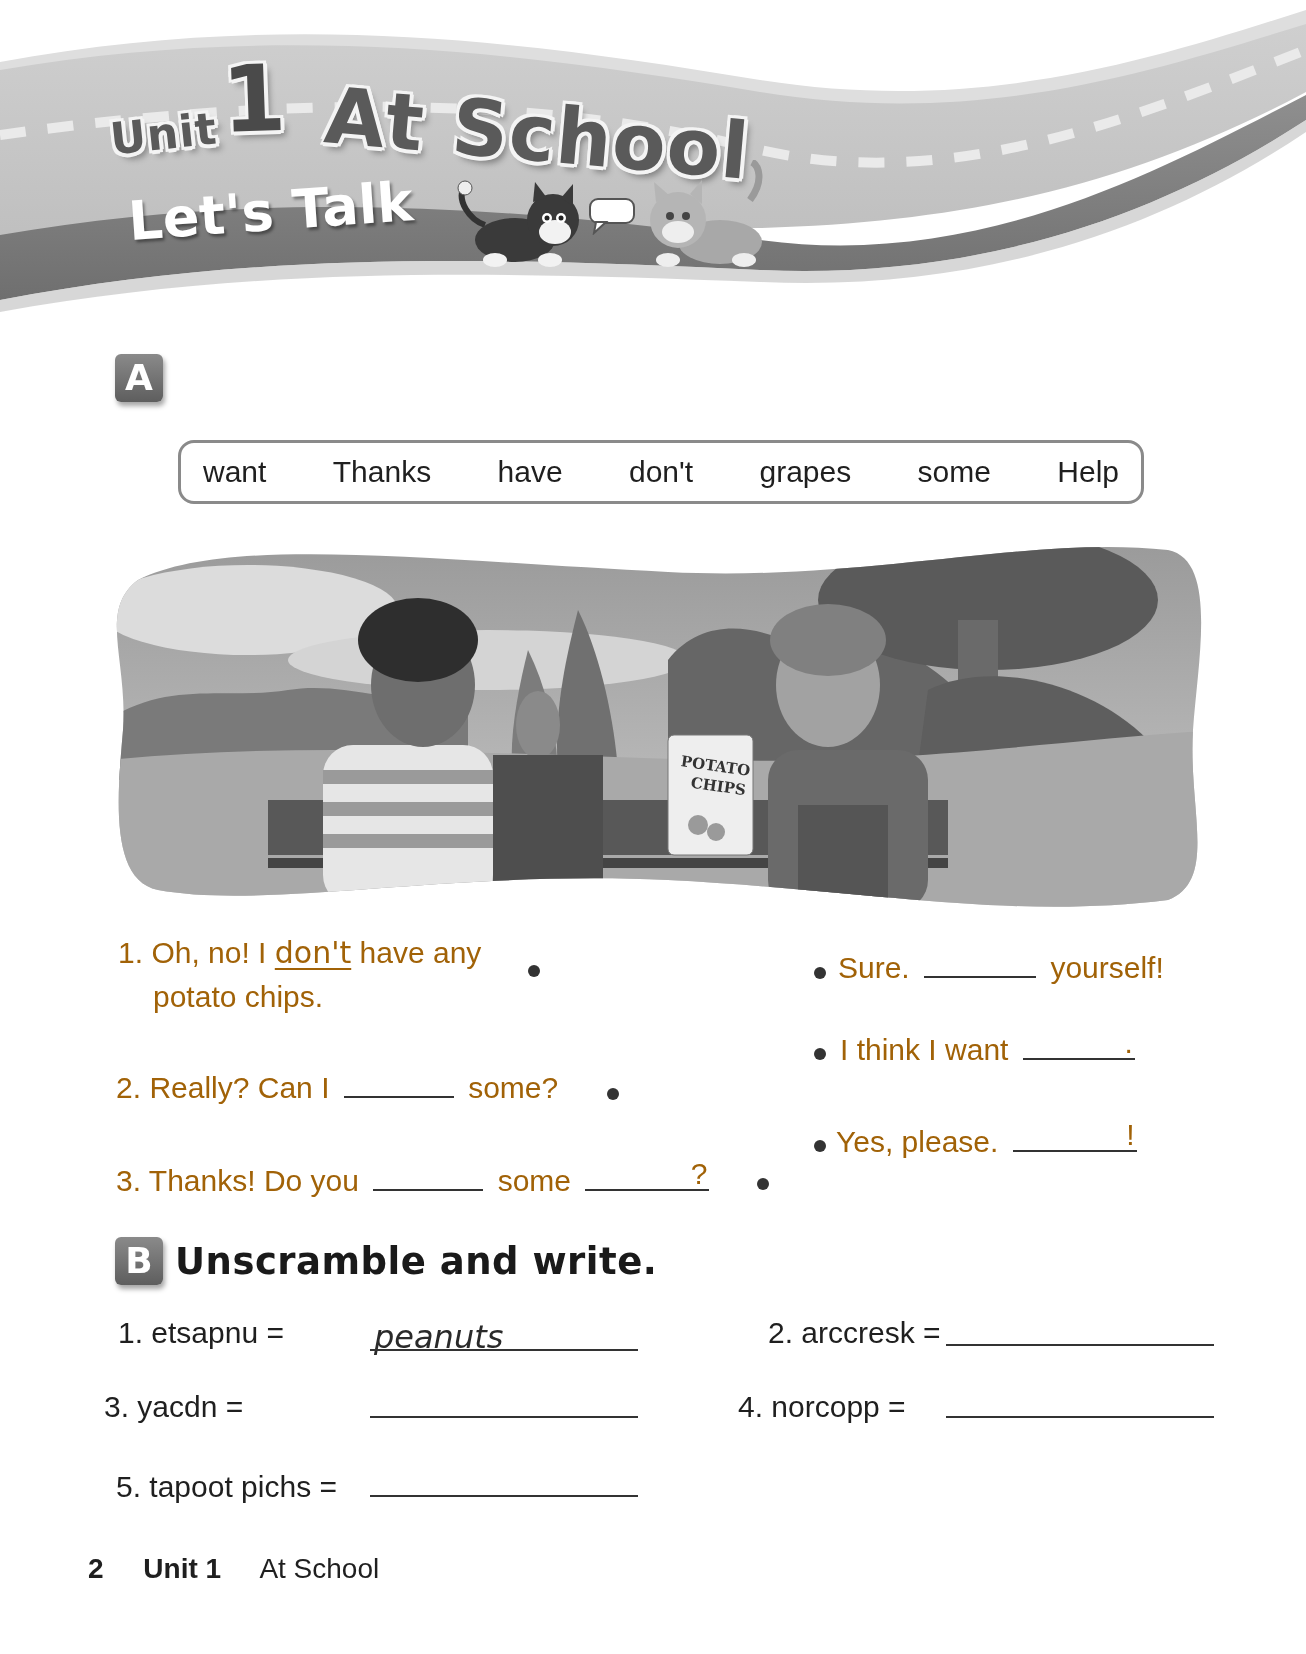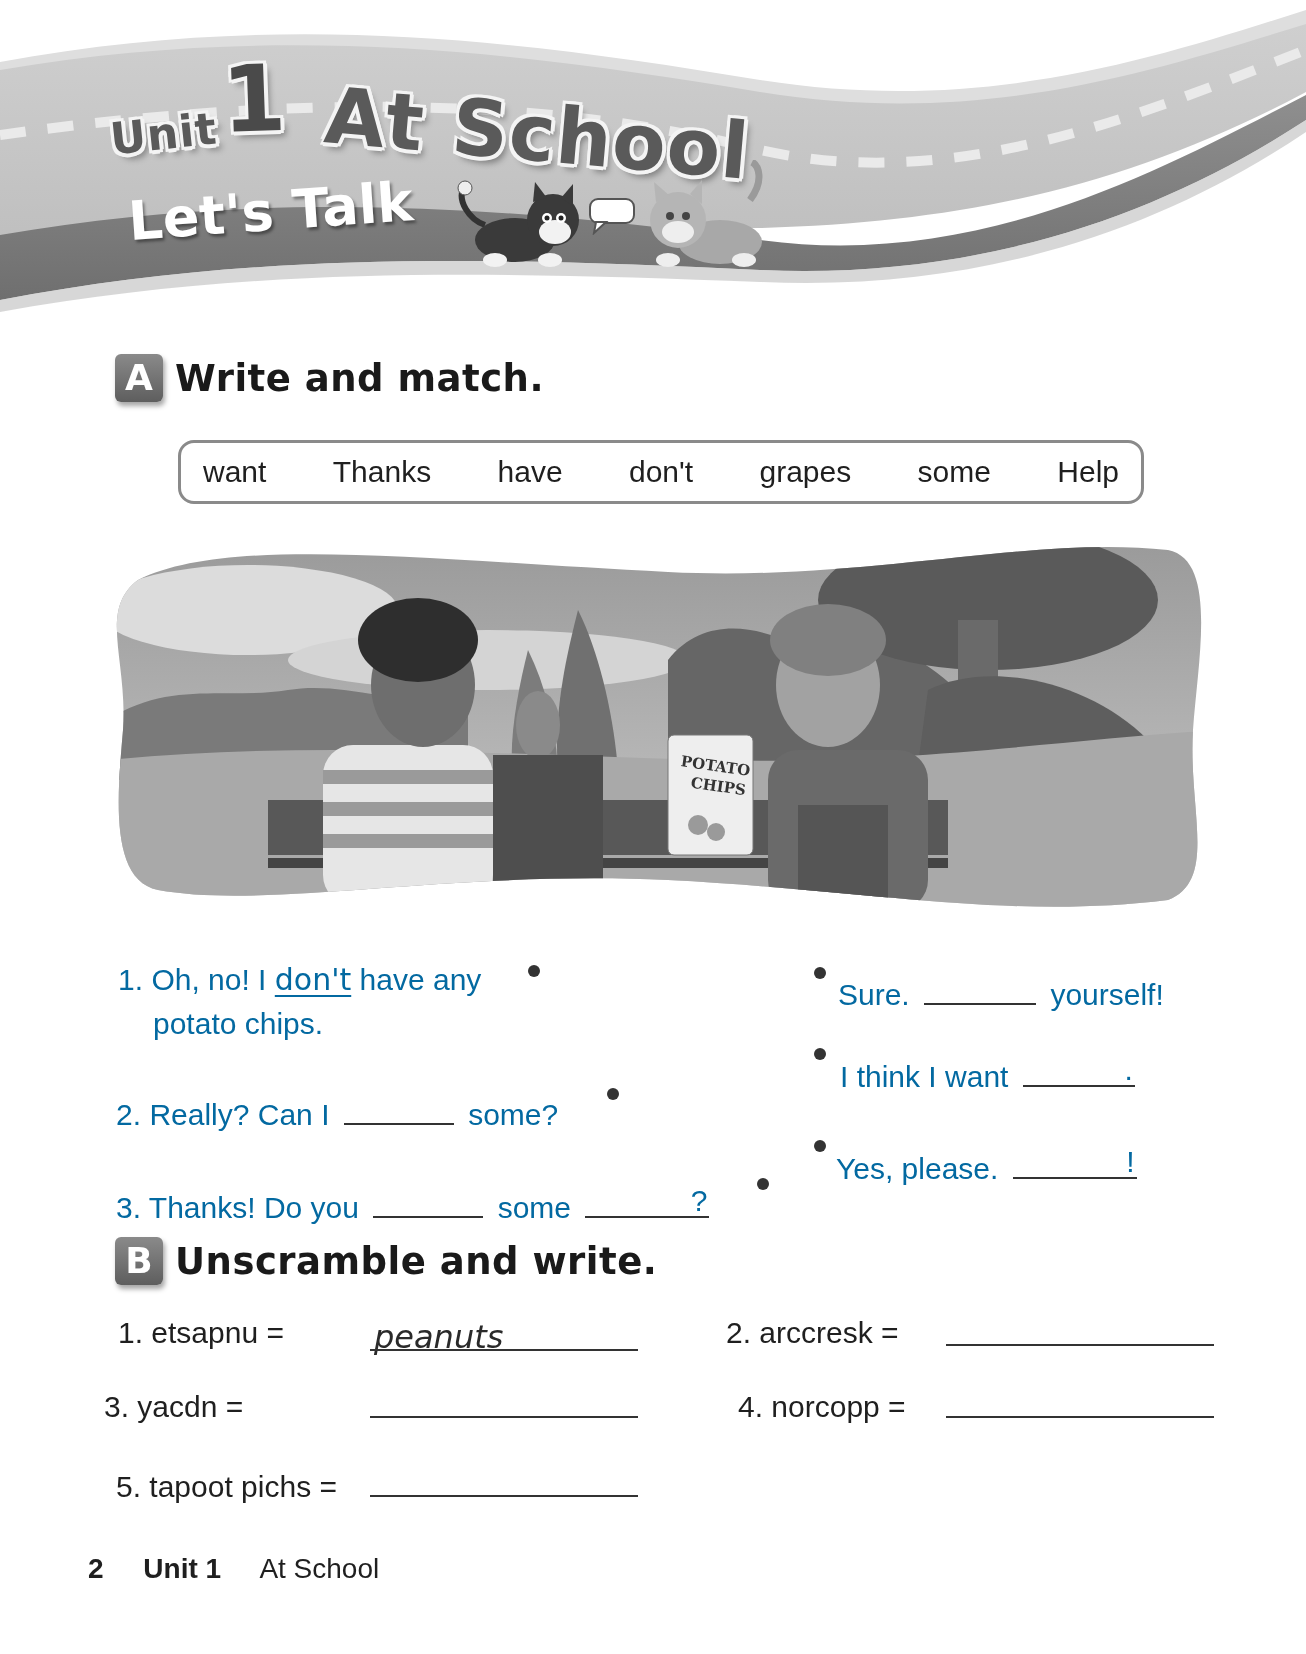--- a/index.html
+++ b/index.html
@@ -49,21 +49,21 @@
     border: 3px solid #8a8a8a; border-radius: 16px;
     display: flex; align-items: center; justify-content: space-between;
     padding: 0 22px 0 22px; box-sizing: border-box;
   }
   .word { font-size: 30px; color: #1f1f1f; }
 
   
   #illustration { left: 108px; top: 540px; width: 1110px; height: 372px; }
 
   
-  .line { position: absolute; font-size: 30px; color: #0369a1; white-space: nowrap; margin-top: 27px; }
+  .line { position: absolute; font-size: 30px; color: #a16207; white-space: nowrap; }
   .blank { display: inline-block; border-bottom: 2px solid #333; height: 26px; vertical-align: baseline; margin: 0 6px; position: relative; }
   .blank-end { position: absolute; right: 2px; bottom: 0; font-size: 30px; line-height: 30px; }
   .dot { position: absolute; width: 12px; height: 12px; border-radius: 50%; background: #333; }
   .filled { font-family: "DejaVu Sans", sans-serif; text-decoration: underline; text-underline-offset: 5px; text-decoration-thickness: 2px; }
 
   
   .scr-label { position: absolute; font-size: 30px; color: #1f1f1f; white-space: nowrap; }
   .scr-line { position: absolute; height: 0; border-bottom: 2px solid #333; width: 268px; }
   .scr-answer {
     position: absolute; font-family: "DejaVu Sans", sans-serif; font-size: 32px; color: #2a2a2a;
@@ -135,21 +135,20 @@
     <ellipse cx="38" cy="72" rx="16" ry="11" fill="#eeeeee"></ellipse>
     <circle cx="30" cy="56" r="4" fill="#444"></circle>
       <circle cx="46" cy="56" r="4" fill="#444"></circle>
     <ellipse cx="28" cy="100" rx="12" ry="7" fill="#eeeeee"></ellipse>
     <ellipse cx="104" cy="100" rx="12" ry="7" fill="#eeeeee"></ellipse>
   </svg>
 </div>
 
 <div class="section-head" style="left:115px;top:354px">
   <div class="badge">A</div>
-  <div class="section-title">Write and match.</div>
 </div>
 
 <div id="word-bank" class="abs">
   <span class="word">want</span>
   <span class="word">Thanks</span>
   <span class="word">have</span>
   <span class="word">don't</span>
   <span class="word">grapes</span>
   <span class="word">some</span>
   <span class="word">Help</span>
@@ -256,21 +255,21 @@
 
 <div class="section-head" style="left:115px;top:1237px">
   <div class="badge">B</div>
   <div class="section-title">Unscramble and write.</div>
 </div>
 
 <div class="scr-label" style="left:118px;top:1316px">1. etsapnu =</div>
 <div class="scr-answer" style="left:374px;top:1318px">peanuts</div>
 <div class="scr-line" style="left:370px;top:1349px"></div>
 
-<div class="scr-label" style="left:726px;top:1316px">2. arccresk =</div>
+<div class="scr-label" style="left:768px;top:1316px">2. arccresk =</div>
 <div class="scr-line" style="left:946px;top:1344px"></div>
 
 <div class="scr-label" style="left:104px;top:1390px">3. yacdn =</div>
 <div class="scr-line" style="left:370px;top:1416px"></div>
 
 <div class="scr-label" style="left:738px;top:1390px">4. norcopp =</div>
 <div class="scr-line" style="left:946px;top:1416px"></div>
 
 <div class="scr-label" style="left:116px;top:1470px">5. tapoot pichs =</div>
 <div class="scr-line" style="left:370px;top:1495px"></div>

